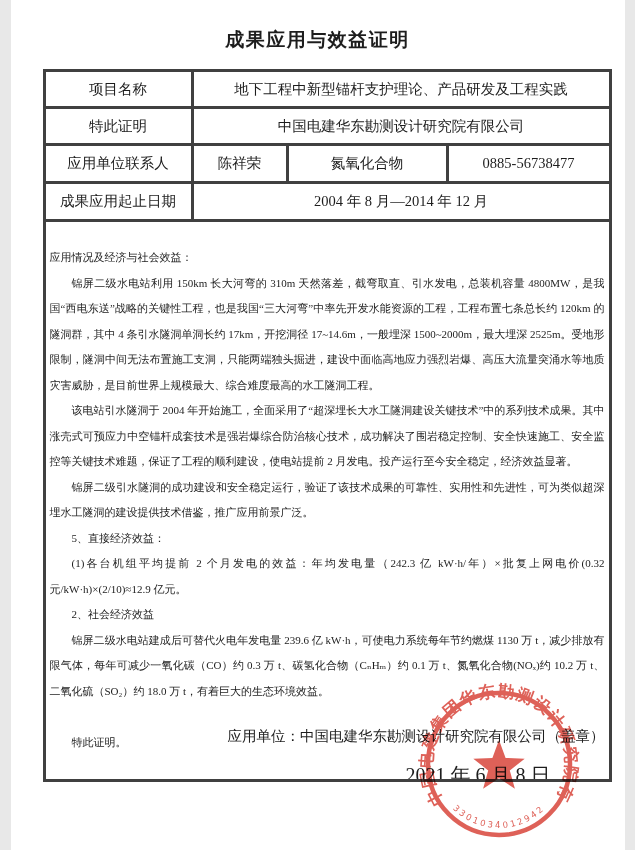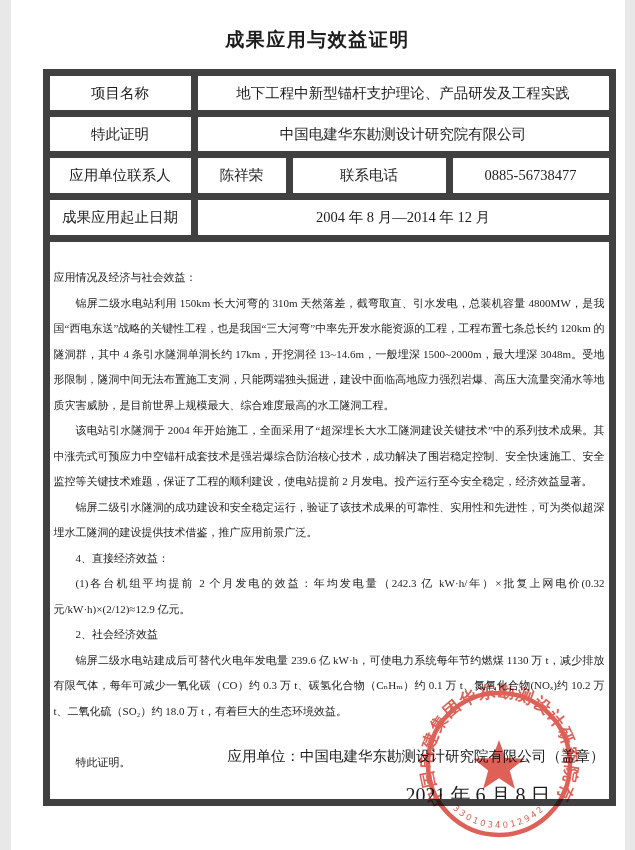--- a/index.html
+++ b/index.html
@@ -20,21 +20,21 @@
     letter-spacing:1.5px;
   }
   table.cert{
     position:absolute;
     left:32px;top:69px;
     width:566px;
     border-collapse:collapse;
     table-layout:fixed;
   }
   table.cert td{
-    border:7px solid #404040;
+    border:3px solid #404040;
     font-size:14.5px;
     text-align:center;
     vertical-align:middle;
     padding:0 4px;
     overflow:hidden;
   }
   tr.r1 td{height:34px;}
   tr.r2 td{height:34px;}
   tr.r3 td{height:35px;}
   tr.r4 td{height:34px;}
@@ -99,35 +99,35 @@
         <td>项目名称</td>
         <td colspan="3">地下工程中新型锚杆支护理论、产品研发及工程实践</td>
       </tr>
       <tr class="r2">
         <td>特此证明</td>
         <td colspan="3">中国电建华东勘测设计研究院有限公司</td>
       </tr>
       <tr class="r3">
         <td>应用单位联系人</td>
         <td>陈祥荣</td>
-        <td>联系电话</td>
+        <td>氮氧化合物</td>
         <td>0885-56738477</td>
       </tr>
       <tr class="r5">
         <td>成果应用起止日期</td>
         <td colspan="3">2004 年 8 月—2014 年 12 月</td>
       </tr>
       <tr>
         <td colspan="4" class="bigcell">
           <p>应用情况及经济与社会效益：</p>
-          <p class="indent">锦屏二级水电站利用 150km 长大河弯的 310m 天然落差，截弯取直、引水发电，总装机容量 4800MW，是我国“西电东送”战略的关键性工程，也是我国“三大河弯”中率先开发水能资源的工程，工程布置七条总长约 120km 的隧洞群，其中 4 条引水隧洞单洞长约 17km，开挖洞径 13~14.6m，一般埋深 1500~2000m，最大埋深 3048m。受地形限制，隧洞中间无法布置施工支洞，只能两端独头掘进，建设中面临高地应力强烈岩爆、高压大流量突涌水等地质灾害威胁，是目前世界上规模最大、综合难度最高的水工隧洞工程。</p>
+          <p class="indent">锦屏二级水电站利用 150km 长大河弯的 310m 天然落差，截弯取直、引水发电，总装机容量 4800MW，是我国“西电东送”战略的关键性工程，也是我国“三大河弯”中率先开发水能资源的工程，工程布置七条总长约 120km 的隧洞群，其中 4 条引水隧洞单洞长约 17km，开挖洞径 17~14.6m，一般埋深 1500~2000m，最大埋深 2525m。受地形限制，隧洞中间无法布置施工支洞，只能两端独头掘进，建设中面临高地应力强烈岩爆、高压大流量突涌水等地质灾害威胁，是目前世界上规模最大、综合难度最高的水工隧洞工程。</p>
           <p class="indent">该电站引水隧洞于 2004 年开始施工，全面采用了“超深埋长大水工隧洞建设关键技术”中的系列技术成果。其中涨壳式可预应力中空锚杆成套技术是强岩爆综合防治核心技术，成功解决了围岩稳定控制、安全快速施工、安全监控等关键技术难题，保证了工程的顺利建设，使电站提前 2 月发电。投产运行至今安全稳定，经济效益显著。</p>
           <p class="indent">锦屏二级引水隧洞的成功建设和安全稳定运行，验证了该技术成果的可靠性、实用性和先进性，可为类似超深埋水工隧洞的建设提供技术借鉴，推广应用前景广泛。</p>
-          <p class="indent">4、直接经济效益：</p>
-          <p class="indent">(1)各台机组平均提前 2 个月发电的效益：年均发电量（242.3 亿 kW·h/年）×批复上网电价(0.32 元/kW·h)×(2/12)≈12.9 亿元。</p>
+          <p class="indent">5、直接经济效益：</p>
+          <p class="indent">(1)各台机组平均提前 2 个月发电的效益：年均发电量（242.3 亿 kW·h/年）×批复上网电价(0.32 元/kW·h)×(2/10)≈12.9 亿元。</p>
           <p class="indent">2、社会经济效益</p>
           <p class="indent">锦屏二级水电站建成后可替代火电年发电量 239.6 亿 kW·h，可使电力系统每年节约燃煤 1130 万 t，减少排放有限气体，每年可减少一氧化碳（CO）约 0.3 万 t、碳氢化合物（CₙHₘ）约 0.1 万 t、氮氧化合物(NOₓ)约 10.2 万 t、二氧化硫（SO₂）约 18.0 万 t，有着巨大的生态环境效益。</p>
           <p class="closing">特此证明。</p>
           <div class="sig-unit">应用单位：中国电建华东勘测设计研究院有限公司（盖章）</div>
           <div class="sig-date">2021 年 6 月 8 日</div>
         </td>
       </tr>
     </tbody>
   </table>
 

